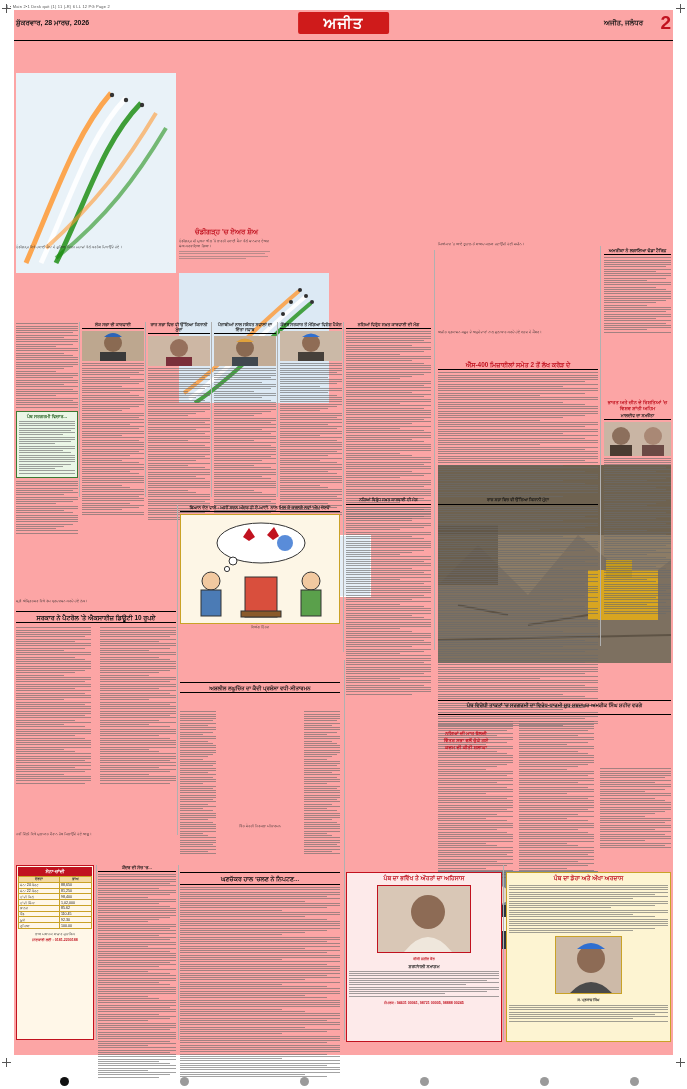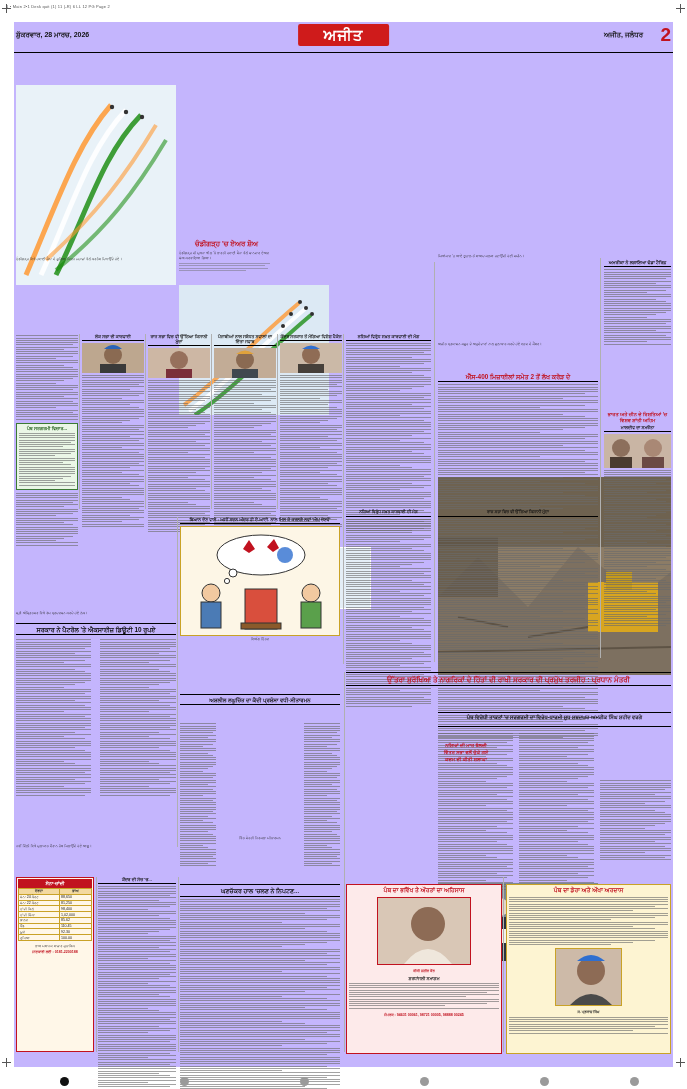--- a/index.html
+++ b/index.html
@@ -5,21 +5,21 @@
   html,body{margin:0;padding:0;background:#b9b9b9;}
   body{font-family:"Liberation Sans",sans-serif;}
   #page{
     position:relative;width:687px;height:1089px;background:#fff;margin:0 auto;
     overflow:hidden;
   }
   .topbar{
     position:absolute;top:4px;left:6px;right:6px;height:9px;
     font-size:4px;color:#555;letter-spacing:.2px;white-space:nowrap;overflow:hidden;
   }
-  .sheet{position:absolute;left:14px;top:22px;width:659px;height:1045px;background:#c4b5fd;}
+  .sheet{position:absolute;left:14px;top:10px;width:659px;height:1045px;background:#fca5a5;}
 
   
   .masthead{position:relative;height:30px;border-bottom:1px solid #000;}
   .mh-date{position:absolute;left:2px;top:9px;font-size:7px;font-weight:bold;color:#111;}
   .mh-logo{
     position:absolute;left:50%;transform:translateX(-50%);top:2px;
     background:#cf1b1b;color:#fff;font-size:15px;font-weight:bold;
     padding:2px 26px;border-radius:2px;letter-spacing:1px;
   }
   .mh-right{position:absolute;right:30px;top:9px;font-size:7px;font-weight:bold;color:#111;}
@@ -1245,21 +1245,20 @@
           <i></i>
           <i></i>
           <i></i>
           <i></i>
           <i></i>
           <i></i>
           <i></i>
       </div>
     </div>
 
-    <div class="blk banner" style="left:332px;top:650px;width:325px;height:14px;font-size:7.2px;line-height:14px;color:#c1121f;">ਉੱਤਰਾ ਸੁਰੱਖਿਆ ਤੇ ਨਾਗਰਿਕਾਂ ਦੇ ਹਿੱਤਾਂ ਦੀ ਰਾਖੀ ਸਰਕਾਰ ਦੀ ਪ੍ਰਮੁੱਖ ਤਰਜੀਹ : ਪ੍ਰਧਾਨ ਮੰਤਰੀ</div>
 
     <div class="blk banner" style="left:166px;top:672px;width:160px;height:11px;font-size:5.4px;line-height:11px;">ਅਸ਼ਲੀਲ ਲਘੂਚਿੱਤ ਦਾ ਕੈਦੀ ਪ੍ਰਸ਼ੰਸਾ ਵਧੀ-ਸੀਤਾਰਮਨ</div>
 
     <div class="cap blk" style="left:206px;top:813px;width:80px;text-align:center;">ਵਿੱਤ ਮੰਤਰੀ ਨਿਰਮਲਾ ਸੀਤਾਰਮਨ</div>
     <div class="blk lines dense" style="left:166px;top:700px;width:36px;">
       <i></i>
         <i></i>
         <i></i>
         <i></i>
         <i></i>

